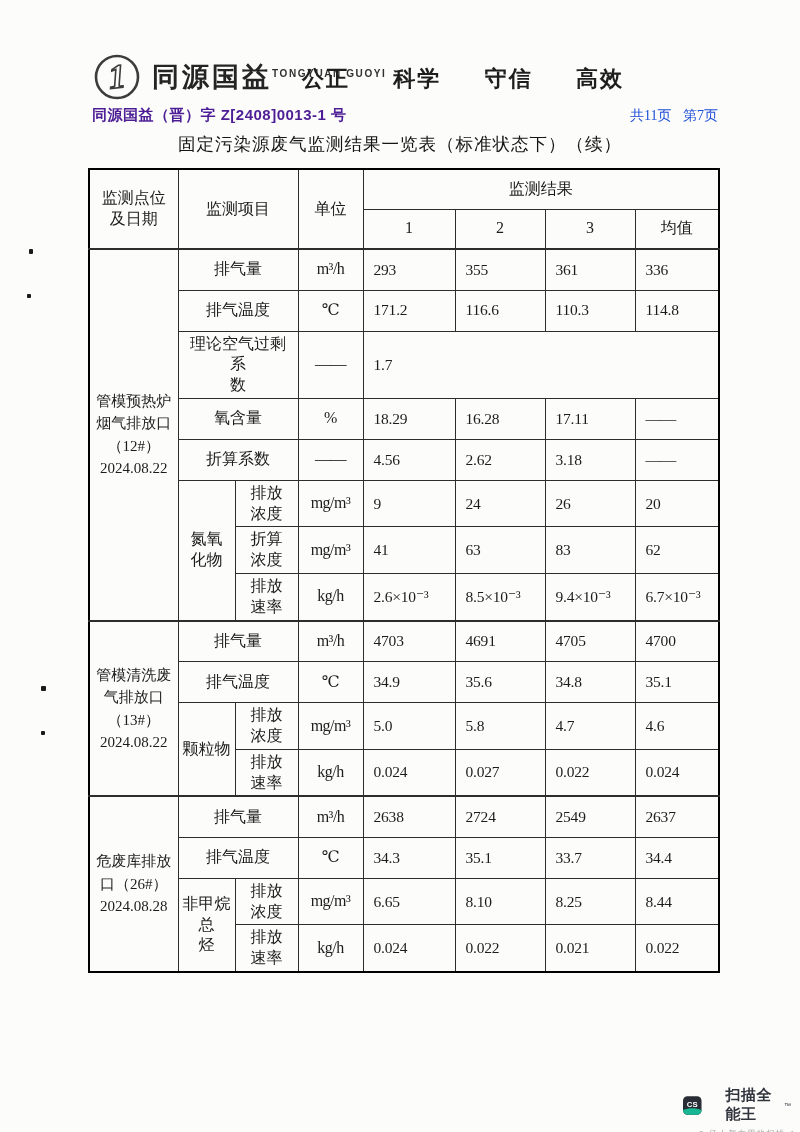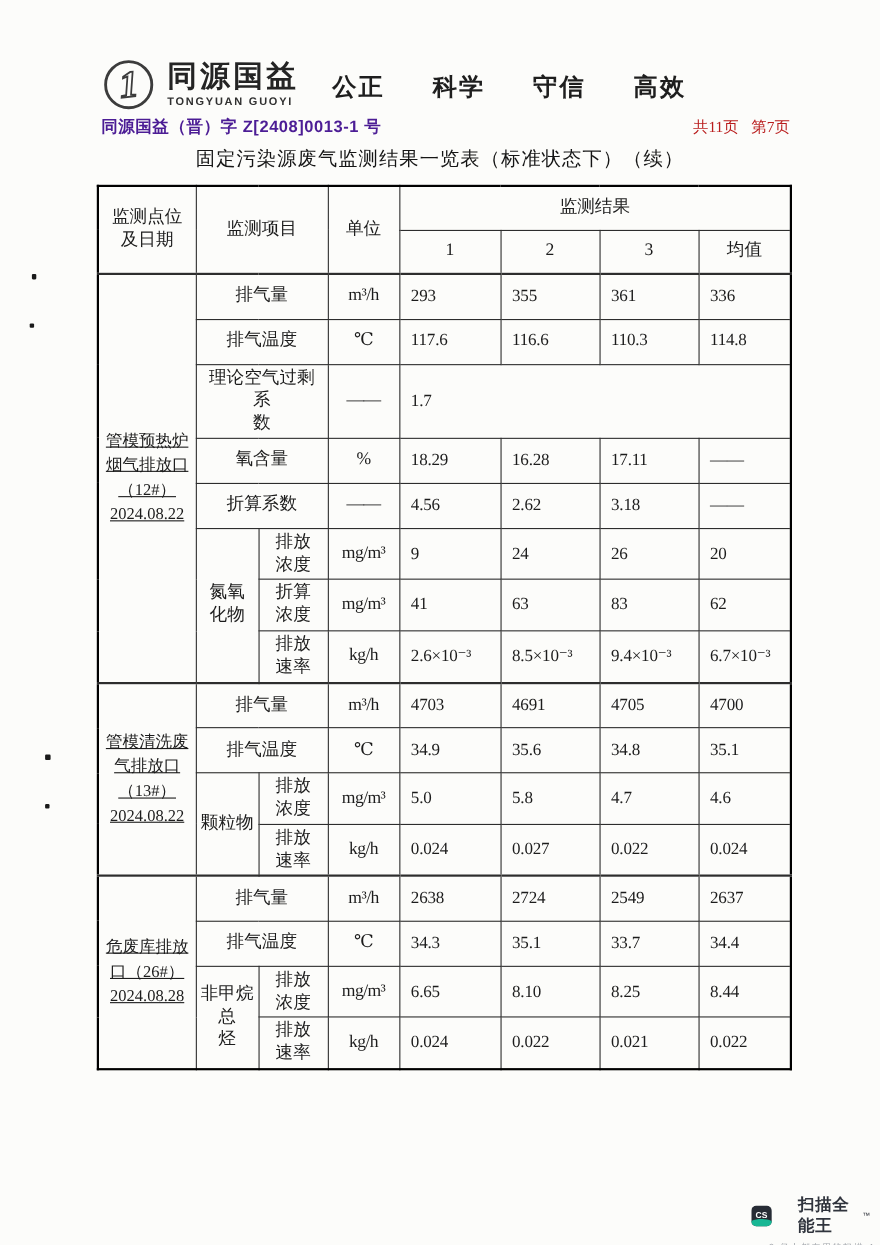--- a/index.html
+++ b/index.html
@@ -4,46 +4,46 @@
 <style>
   html,body { margin:0; padding:0; background:#e9e9e7; }
   .page {
     position:relative; width:800px; height:1132px; margin:0 auto;
     background:#fcfcfa; overflow:hidden;
     font-family:"Liberation Serif","DejaVu Serif",serif; color:#1c1c1c;
   }
 
   
   .brand { position:absolute; left:92px; top:52px; display:flex; align-items:center; gap:10px; }
-  .brand-text { display:flex; flex-direction:column; }
+  .brand-text { display:flex; flex-direction:row; }
   .brand-cn { font-family:"Liberation Sans",sans-serif; font-weight:bold; font-size:27px;
               letter-spacing:3px; color:#242424; line-height:1; }
   .brand-en { font-family:"Liberation Sans",sans-serif; font-weight:bold; font-size:10px;
               letter-spacing:1.6px; color:#303030; margin-top:4px; }
   .slogans { position:absolute; left:302px; top:64px; width:322px; display:flex;
              justify-content:space-between; font-family:"Liberation Sans",sans-serif;
              font-weight:bold; font-size:22px; color:#1e1e1e; letter-spacing:2px; }
   .doc-row { position:absolute; left:92px; right:82px; top:106px; display:flex;
              justify-content:space-between; align-items:baseline; }
   .doc-number { font-family:"Liberation Sans",sans-serif; font-weight:bold; font-size:15px;
                 color:#4c1d95; letter-spacing:.5px; }
-  .page-info { font-size:14px; color:#b91c1c; word-spacing:8px; }
+  .page-info { font-size:14px; color:#1d4ed8; word-spacing:8px; }
   .title { position:absolute; top:132px; left:0; width:100%; text-align:center;
            font-size:17.5px; font-weight:400; color:#151515; letter-spacing:1px; }
 
   
   table.monitoring { position:absolute; left:88px; top:168px; width:632px;
            border-collapse:collapse; table-layout:fixed; border:2px solid #000000; }
   th, td { border:1px solid #2d2d2d; padding:2px 4px; font-weight:normal;
            font-size:16px; text-align:center; vertical-align:middle; line-height:1.3; }
   thead tr { height:40px; }
   tbody tr { height:41px; }
   tr.section-start td { border-top:2px solid #2d2d2d; }
   .pre { white-space:pre-line; }
-  td.point-cell { font-size:15px; line-height:1.5; white-space:pre-line;text-decoration:underline; }
+  td.point-cell { font-size:15px; line-height:1.5; white-space:pre-line; }
   td.group-cell, td.item-cell { white-space:pre-line; }
   td.unit-cell { letter-spacing:-.5px; }
   td.value-cell { text-align:left; padding-left:10px; font-size:15.5px; letter-spacing:-.2px; }
 
   
   .speck { position:absolute; background:#1a1a1a; border-radius:1px;
            width:4px; height:4px; }
 
   
   .cs-badge { position:absolute; left:683px; top:1086px; width:108px; }
@@ -120,21 +120,21 @@
           <td class="item-cell" colspan="2">排气量</td>
           <td class="unit-cell">m³/h</td>
           <td class="value-cell">293</td>
           <td class="value-cell">355</td>
           <td class="value-cell">361</td>
           <td class="value-cell">336</td>
         </tr>
         <tr class="">
           <td class="item-cell" colspan="2">排气温度</td>
           <td class="unit-cell">℃</td>
-          <td class="value-cell">117.6</td>
+          <td class="value-cell">171.2</td>
           <td class="value-cell">116.6</td>
           <td class="value-cell">110.3</td>
           <td class="value-cell">114.8</td>
         </tr>
         <tr class="">
           <td class="item-cell" colspan="2">理论空气过剩系
 数</td>
           <td class="unit-cell">——</td>
           <td class="value-cell" colspan="4">1.7</td>
         </tr>

